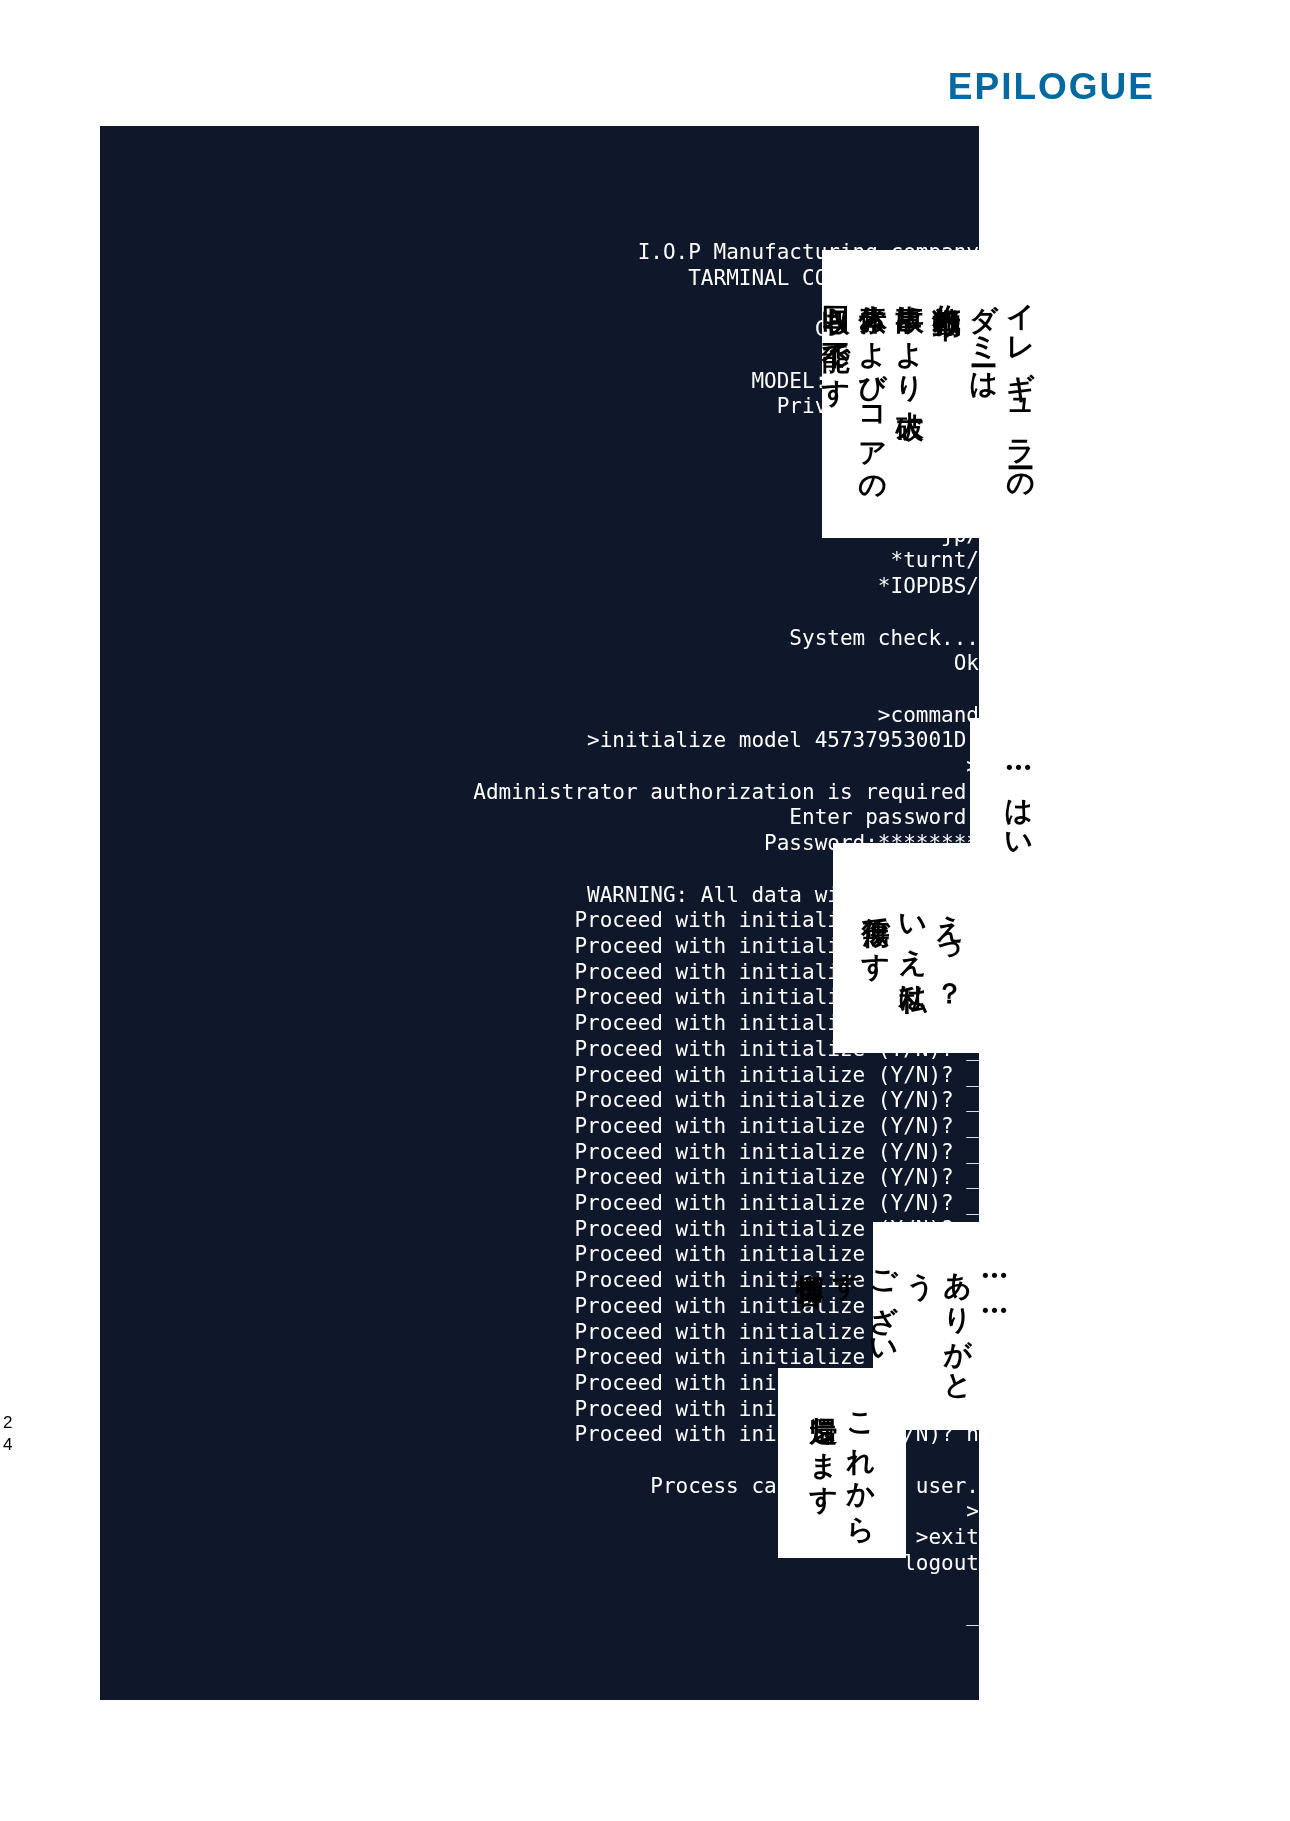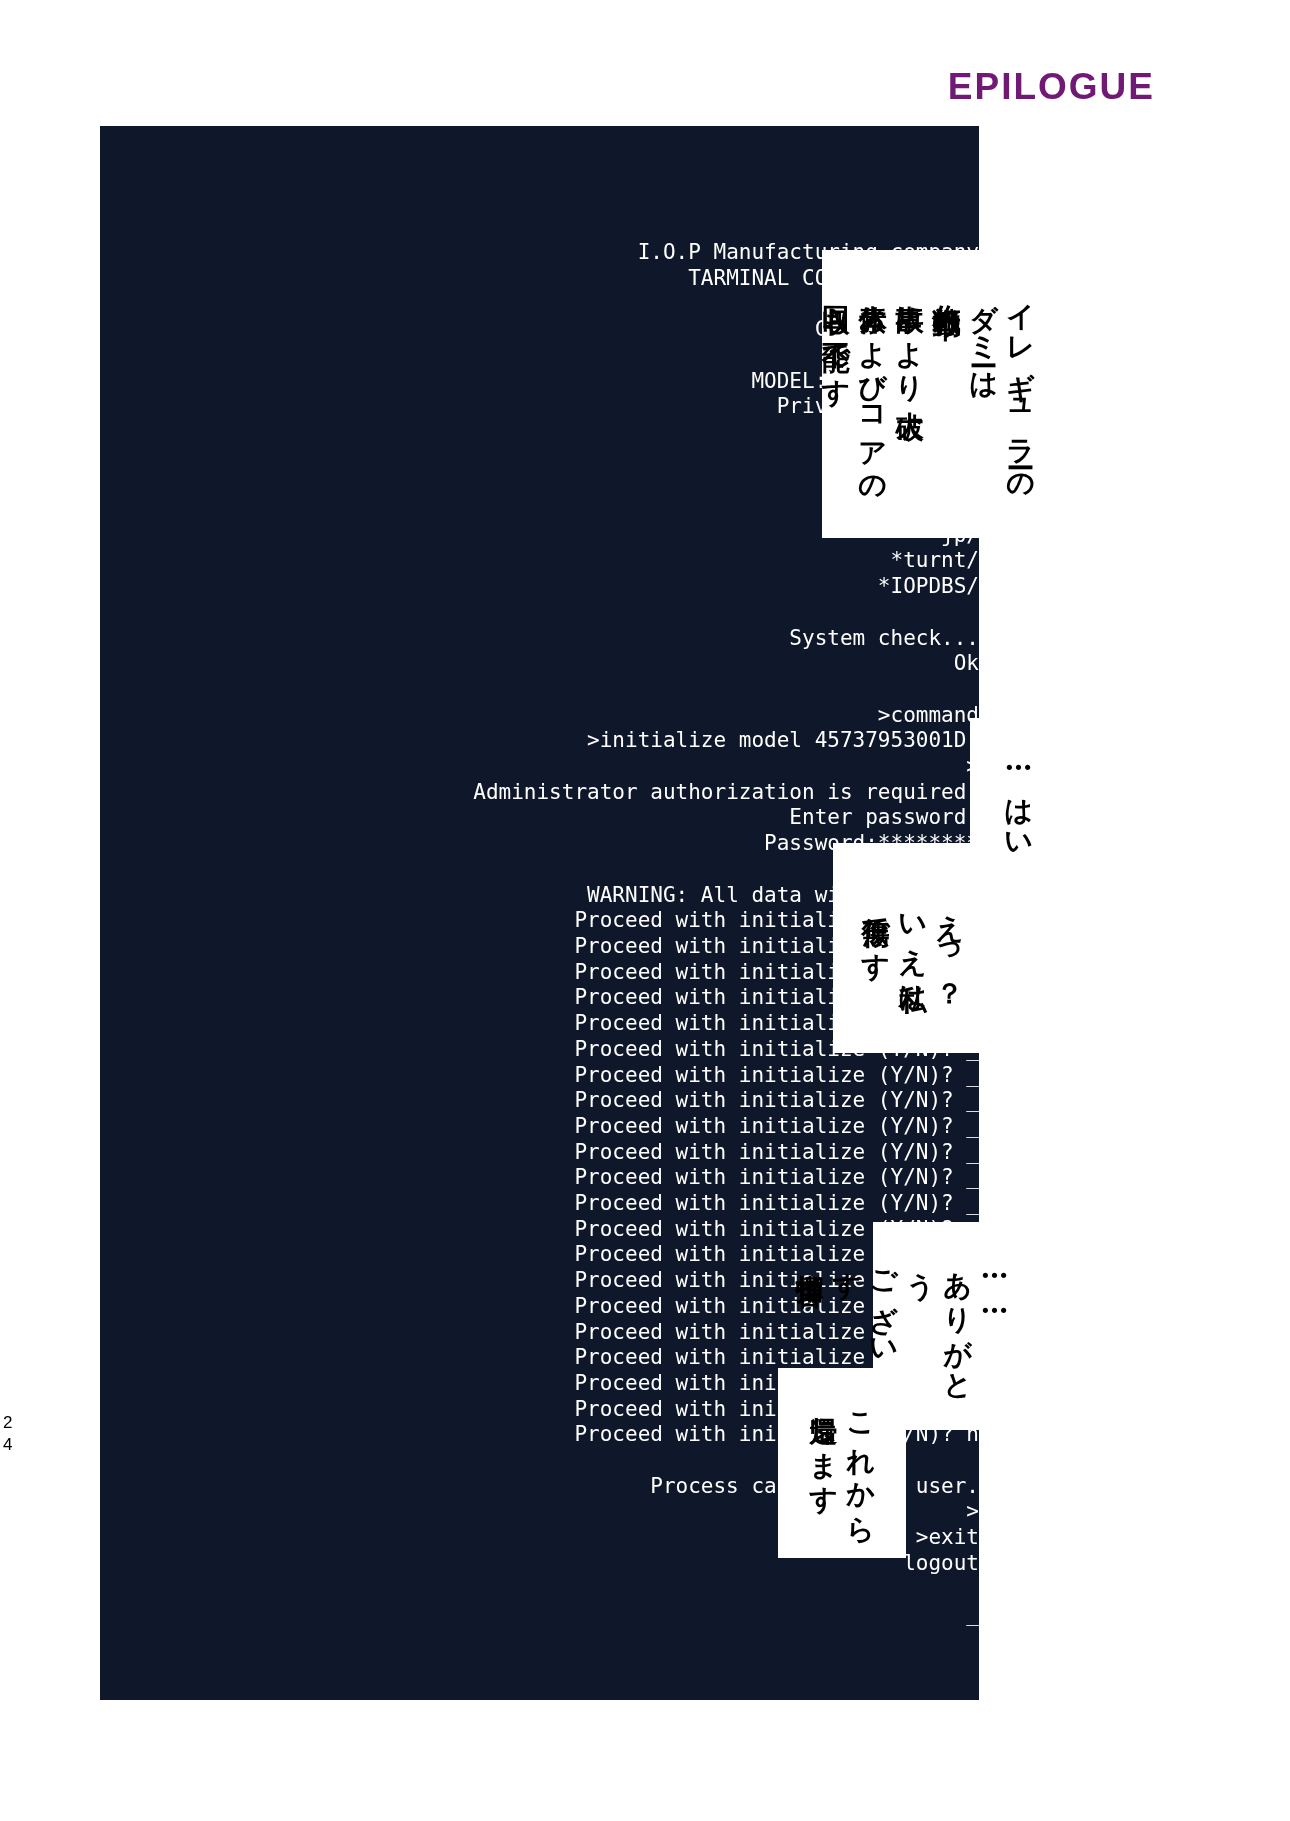--- a/index.html
+++ b/index.html
@@ -14,21 +14,21 @@
     font-family: "Liberation Sans", sans-serif;
     overflow: hidden;
   }
   .epilogue {
     position: absolute;
     top: 66px;
     right: 135px;
     font-size: 37px;
     font-weight: 600;
     letter-spacing: 2px;
-    color: #701a75;
+    color: #0369a1;
   }
   .page-number {
     position: absolute;
     left: 3px;
     top: 1412px;
     font-size: 17px;
     line-height: 22px;
     color: #000000;
     white-space: pre-line;
   }

